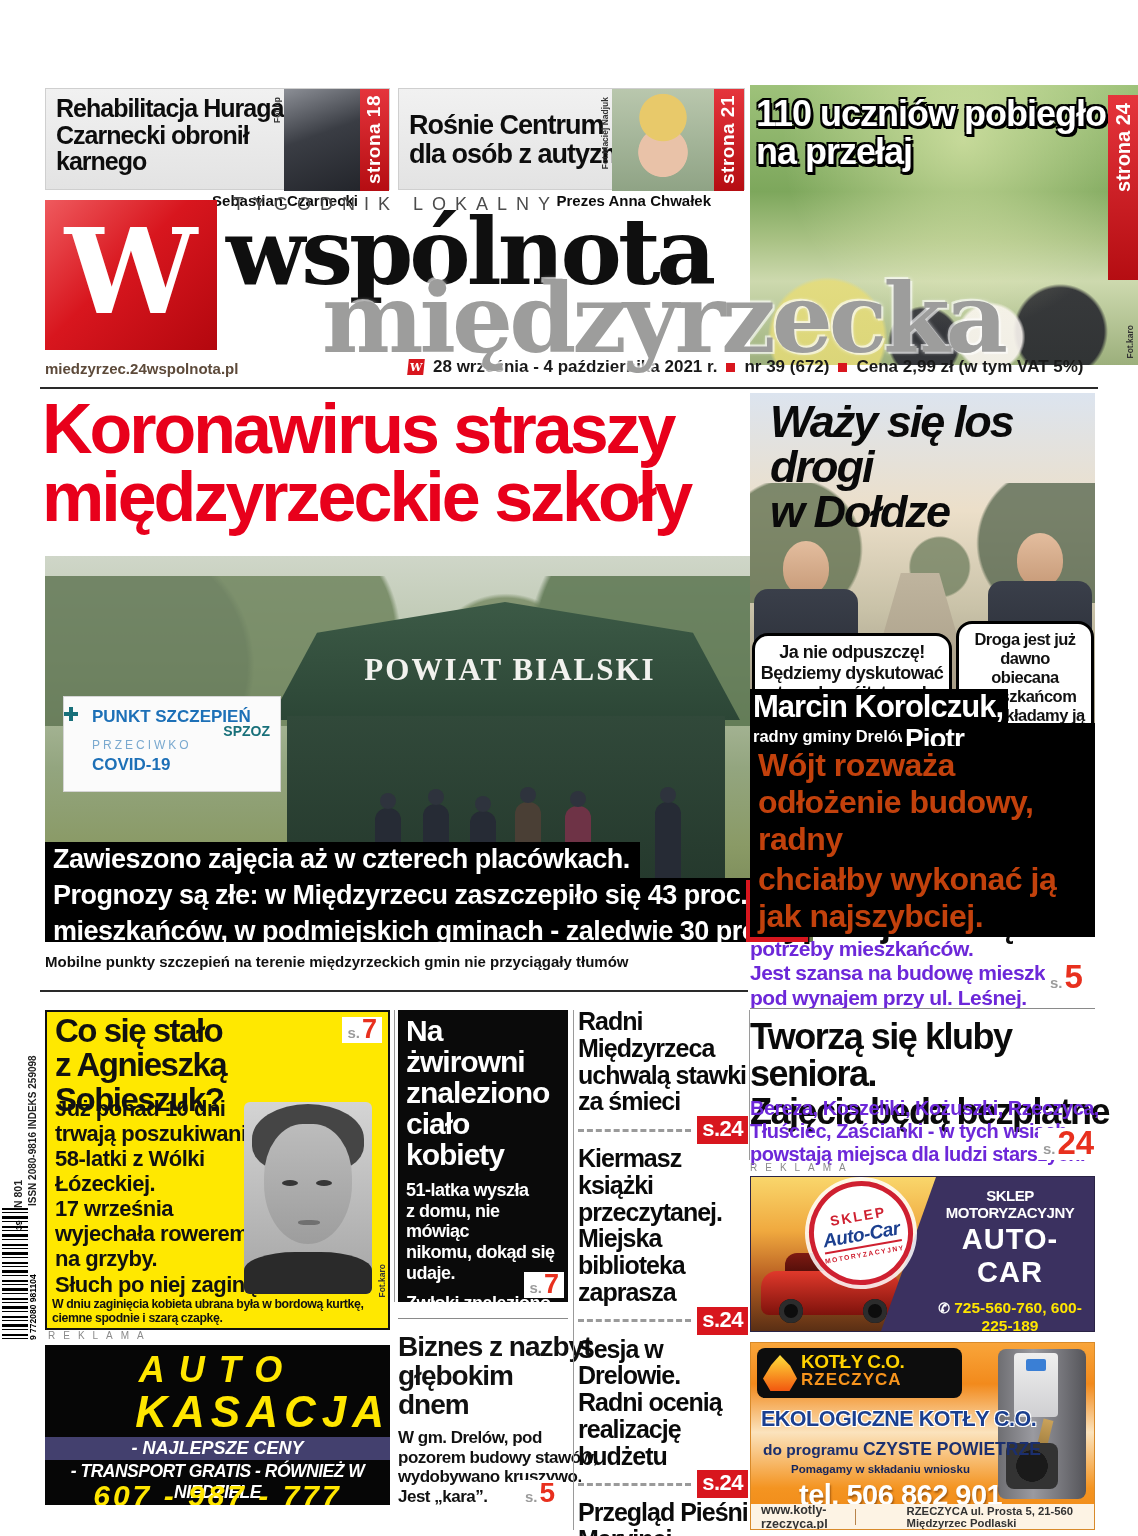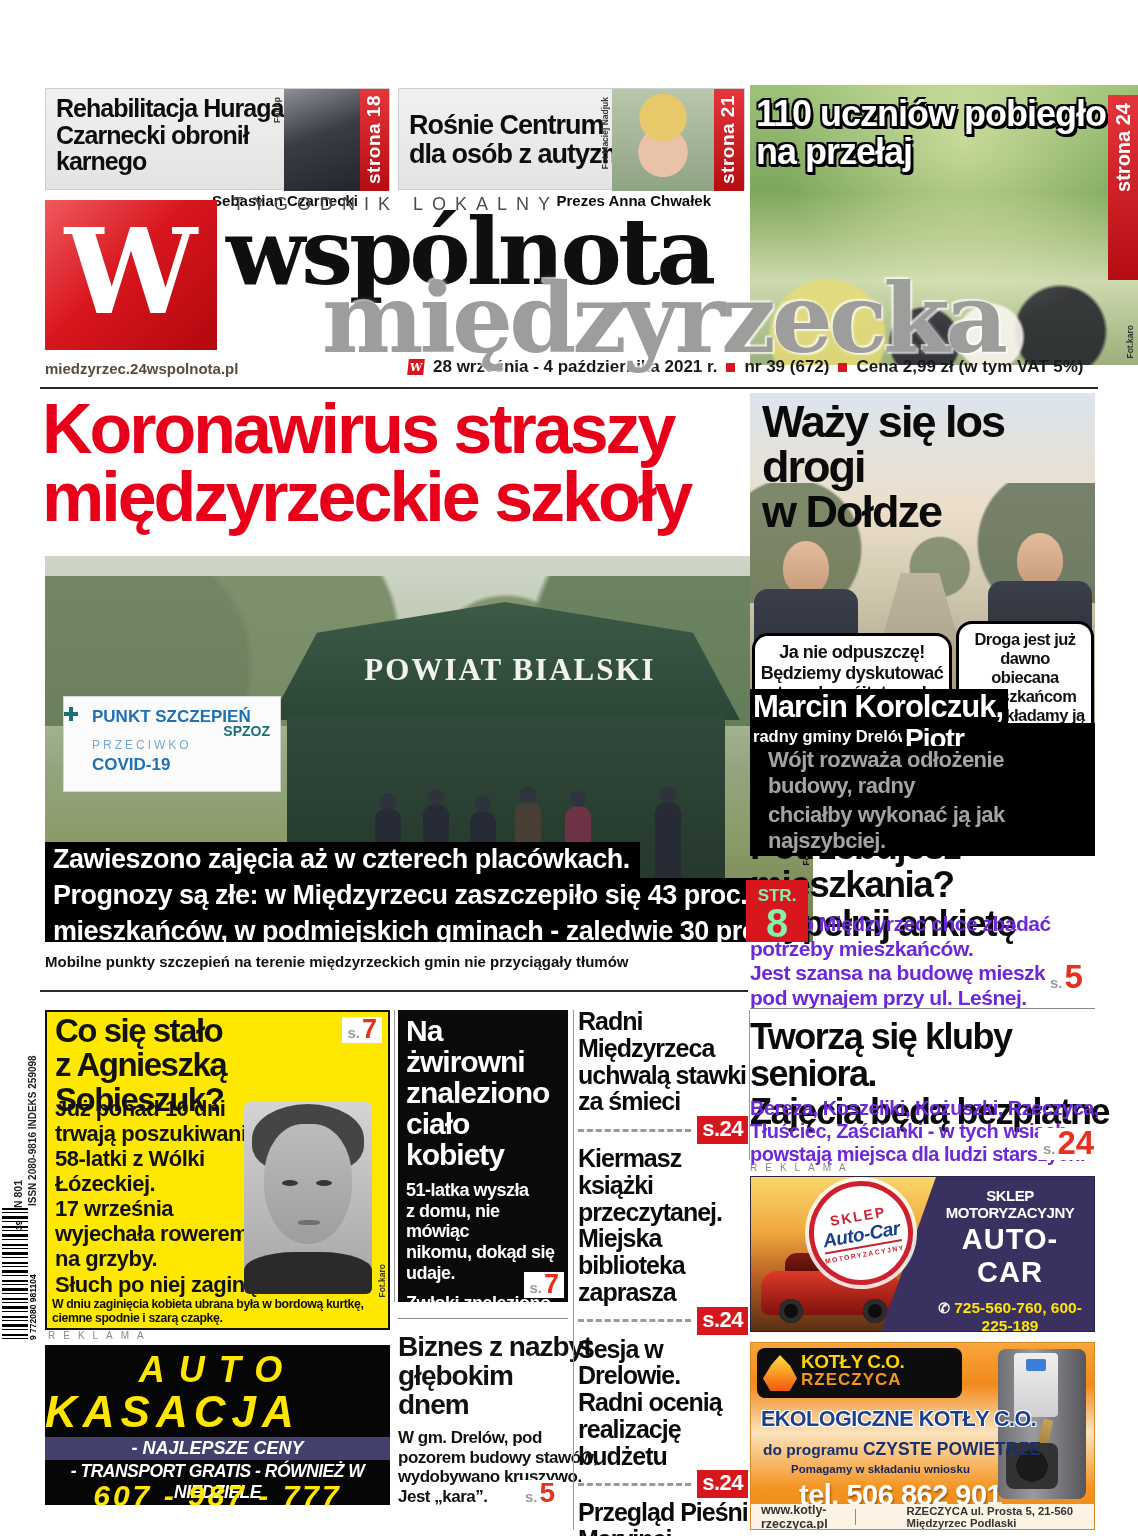--- a/index.html
+++ b/index.html
@@ -82,30 +82,30 @@
 
   
   .dz-photo { position:absolute; left:750px; top:393px; width:345px; height:392px; overflow:hidden;
       background:linear-gradient(180deg,#dce4ef 0%, #ecdfc9 30%, #c9c2a8 55%, #a9a28c 75%, #8f8872 100%); }
   .dz-road { position:absolute; left:90px; top:180px; width:160px; height:212px; background:linear-gradient(#bfb49e,#968c74);
       clip-path:polygon(38% 0, 62% 0, 100% 100%, 0 100%); }
   .dz-trees { position:absolute; left:0; top:90px; width:100%; height:120px;
       background:radial-gradient(circle at 12% 55%, #5a6b4a 0 22%, transparent 23%),
                  radial-gradient(circle at 88% 50%, #51624a 0 24%, transparent 25%),
                  radial-gradient(circle at 55% 70%, #6d7d5d 0 14%, transparent 15%); opacity:.75; }
-  .dz-headline { position:absolute; left:12px; top:6px; z-index:3; font-weight:bold; font-size:45px; line-height:1.0; letter-spacing:-2px; color:#0a0a0a; }
+  .dz-headline { position:absolute; left:20px; top:6px; z-index:3; font-weight:bold; font-size:45px; line-height:1.0; letter-spacing:-2px; color:#0a0a0a;font-style:italic; }
   .portrait { position:absolute; z-index:2; }
   .portrait .head { width:46px; height:54px; border-radius:50% 50% 46% 46%; background:linear-gradient(#e3bd9e,#c79a78); margin:0 auto; }
   .portrait .torso { width:100%; height:132px; background:linear-gradient(#3a3f4a,#23262e); border-radius:14px 14px 0 0; margin-top:-6px; }
   .bubble { position:absolute; z-index:4; background:#fff; border:3px solid #000; border-radius:16px; font-weight:bold; font-size:18px; line-height:1.15; text-align:center; padding:6px 4px; letter-spacing:-0.5px; }
   .nm { position:absolute; z-index:5; }
   .nm .nm1 { display:table; background:#000; color:#fff; font-weight:bold; letter-spacing:-1px; padding:0 5px 2px 3px; }
   .nm .nm2 { display:table; background:#000; color:#fff; font-weight:bold; font-size:16.5px; padding:0 5px 1px 3px; line-height:1.15; }
   .dz-deck { position:absolute; left:750px; top:746px; z-index:6; width:345px; }
-  .dz-deck span.t { display:table; background:#000; color:#a3a3a3; font-weight:bold; font-size:22px; letter-spacing:-0.5px; padding:1px 8px 2px 18px; }
+  .dz-deck span.t { display:table; background:#000; color:#c2410c; font-weight:bold; font-size:32px; letter-spacing:-0.5px; padding:1px 8px 2px 8px; }
   .chip { position:absolute; background:#fff; padding:0 5px 2px 5px; display:flex; align-items:baseline; gap:2px; }
   .chip .cs { color:#9b9b9b; font-weight:bold; font-size:15px; }
   .chip .cn { color:#e8301e; font-weight:bold; font-size:33px; line-height:.9; }
   .dz-cap { position:absolute; left:750px; top:792px; font-size:15px; font-weight:bold; }
 
   .sec-title { position:absolute; font-weight:bold; letter-spacing:-1.5px; line-height:1.04; color:#0a0a0a; }
   .sec-body  { position:absolute; font-weight:bold; letter-spacing:-0.5px; color:#6d28d9; }
 
   .reklama { position:absolute; font-size:10px; letter-spacing:8px; color:#8a8a8a; }
 
@@ -179,21 +179,21 @@
   .ko-foot .a { color:#333; font-weight:bold; font-size:11.3px;margin-left:41px; }
   .boiler { position:absolute; right:8px; top:6px; width:88px; height:150px; background:linear-gradient(90deg,#6e6e72,#9a9aa0 40%,#55555a); border-radius:8px; }
   .boiler .panel { position:absolute; left:16px; top:4px; width:44px; height:64px; background:linear-gradient(#efefef,#cfcfd2); border-radius:4px; }
   .boiler .scr { position:absolute; left:28px; top:10px; width:20px; height:12px; background:#3a7fd5; border-radius:2px; }
   .boiler .door { position:absolute; left:8px; bottom:10px; width:52px; height:46px; background:radial-gradient(circle at 50% 50%, #1a1a1a 0 45%, #333 46% 100%); border-radius:8px; }
   .boiler .pipe { position:absolute; left:40px; top:70px; width:10px; height:46px; background:linear-gradient(#caa25a,#8a6a30); transform:rotate(14deg); }
 
   
   .kas { position:absolute; left:45px; top:1345px; width:345px; height:160px; background:#060606; overflow:hidden; }
   .kas .t1 { position:absolute; left:0; top:4px; width:100%; text-align:center; color:#ffe600; font-weight:bold; font-style:italic; font-size:36px; letter-spacing:14px; }
-  .kas .t2 { position:absolute; left:0; top:42px; width:100%; text-align:left; color:#ffe600; font-weight:bold; font-style:italic; font-size:44px; letter-spacing:6px; }
+  .kas .t2 { position:absolute; left:0; top:42px; width:100%; text-align:right; color:#ffe600; font-weight:bold; font-style:italic; font-size:44px; letter-spacing:6px; }
   .kas .band { position:absolute; left:0; top:92px; width:100%; height:23px; background:#43406e; color:#fff; font-weight:bold; font-style:italic; font-size:18px; text-align:center; line-height:22px; }
   .kas .l2 { position:absolute; left:0; top:116px; width:100%; text-align:center; color:#fff; font-weight:bold; font-style:italic; font-size:17.5px; letter-spacing:-0.5px; }
   .kas .ph { position:absolute; left:0; top:134px; width:100%; text-align:center; color:#ffe600; font-weight:bold; font-style:italic; font-size:30px; letter-spacing:3px; }
 
   
   .vtxt { position:absolute; writing-mode:vertical-rl; transform:rotate(180deg); font-size:10.5px; font-weight:bold; color:#222; }
   .barcode { position:absolute; left:2px; top:1208px; width:26px; height:132px; background:
       repeating-linear-gradient(180deg, #000 0 2px, #fff 2px 4px, #000 4px 5px, #fff 5px 8px, #000 8px 11px, #fff 11px 13px, #000 13px 14px, #fff 14px 18px); }
   .vrule { position:absolute; width:1px; background:#9a9a9a; }
 </style>

